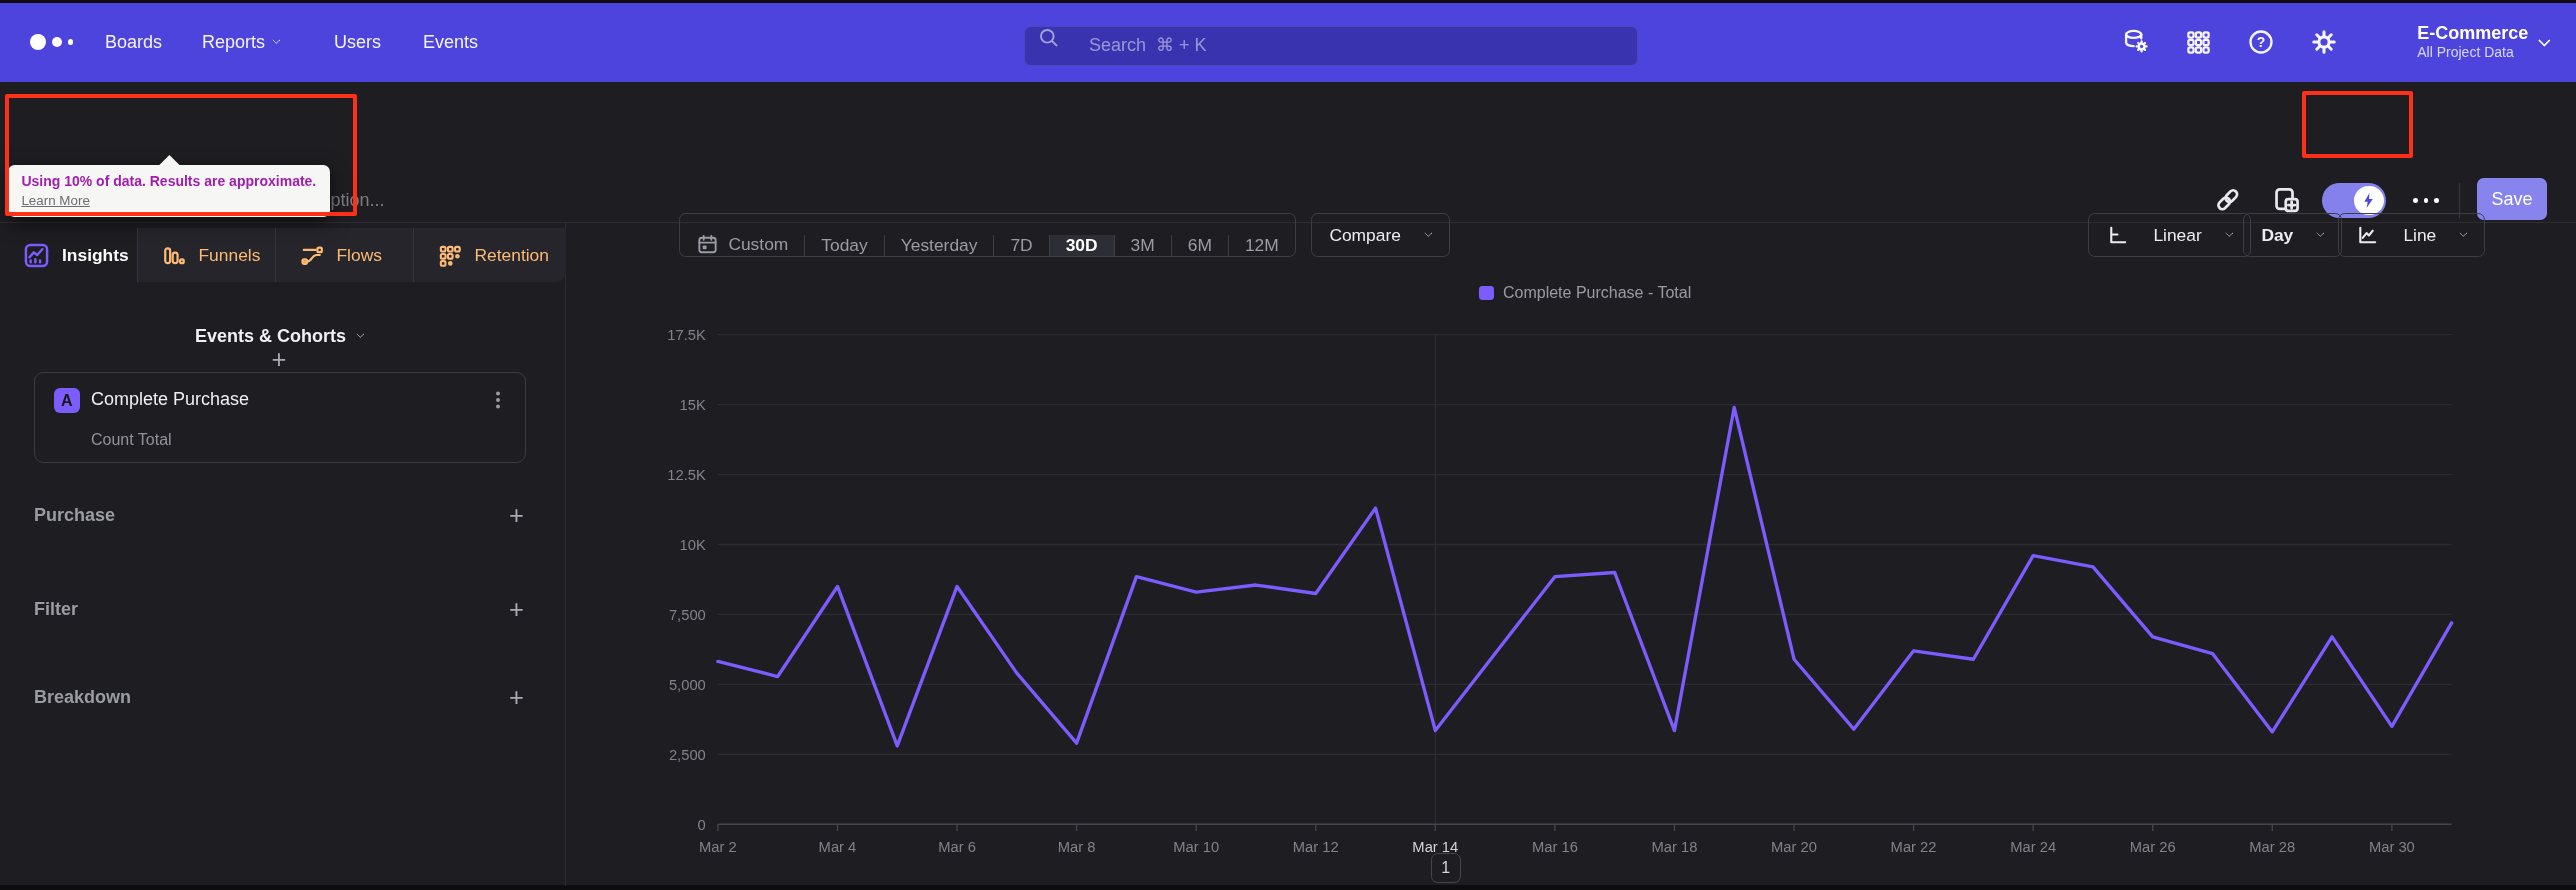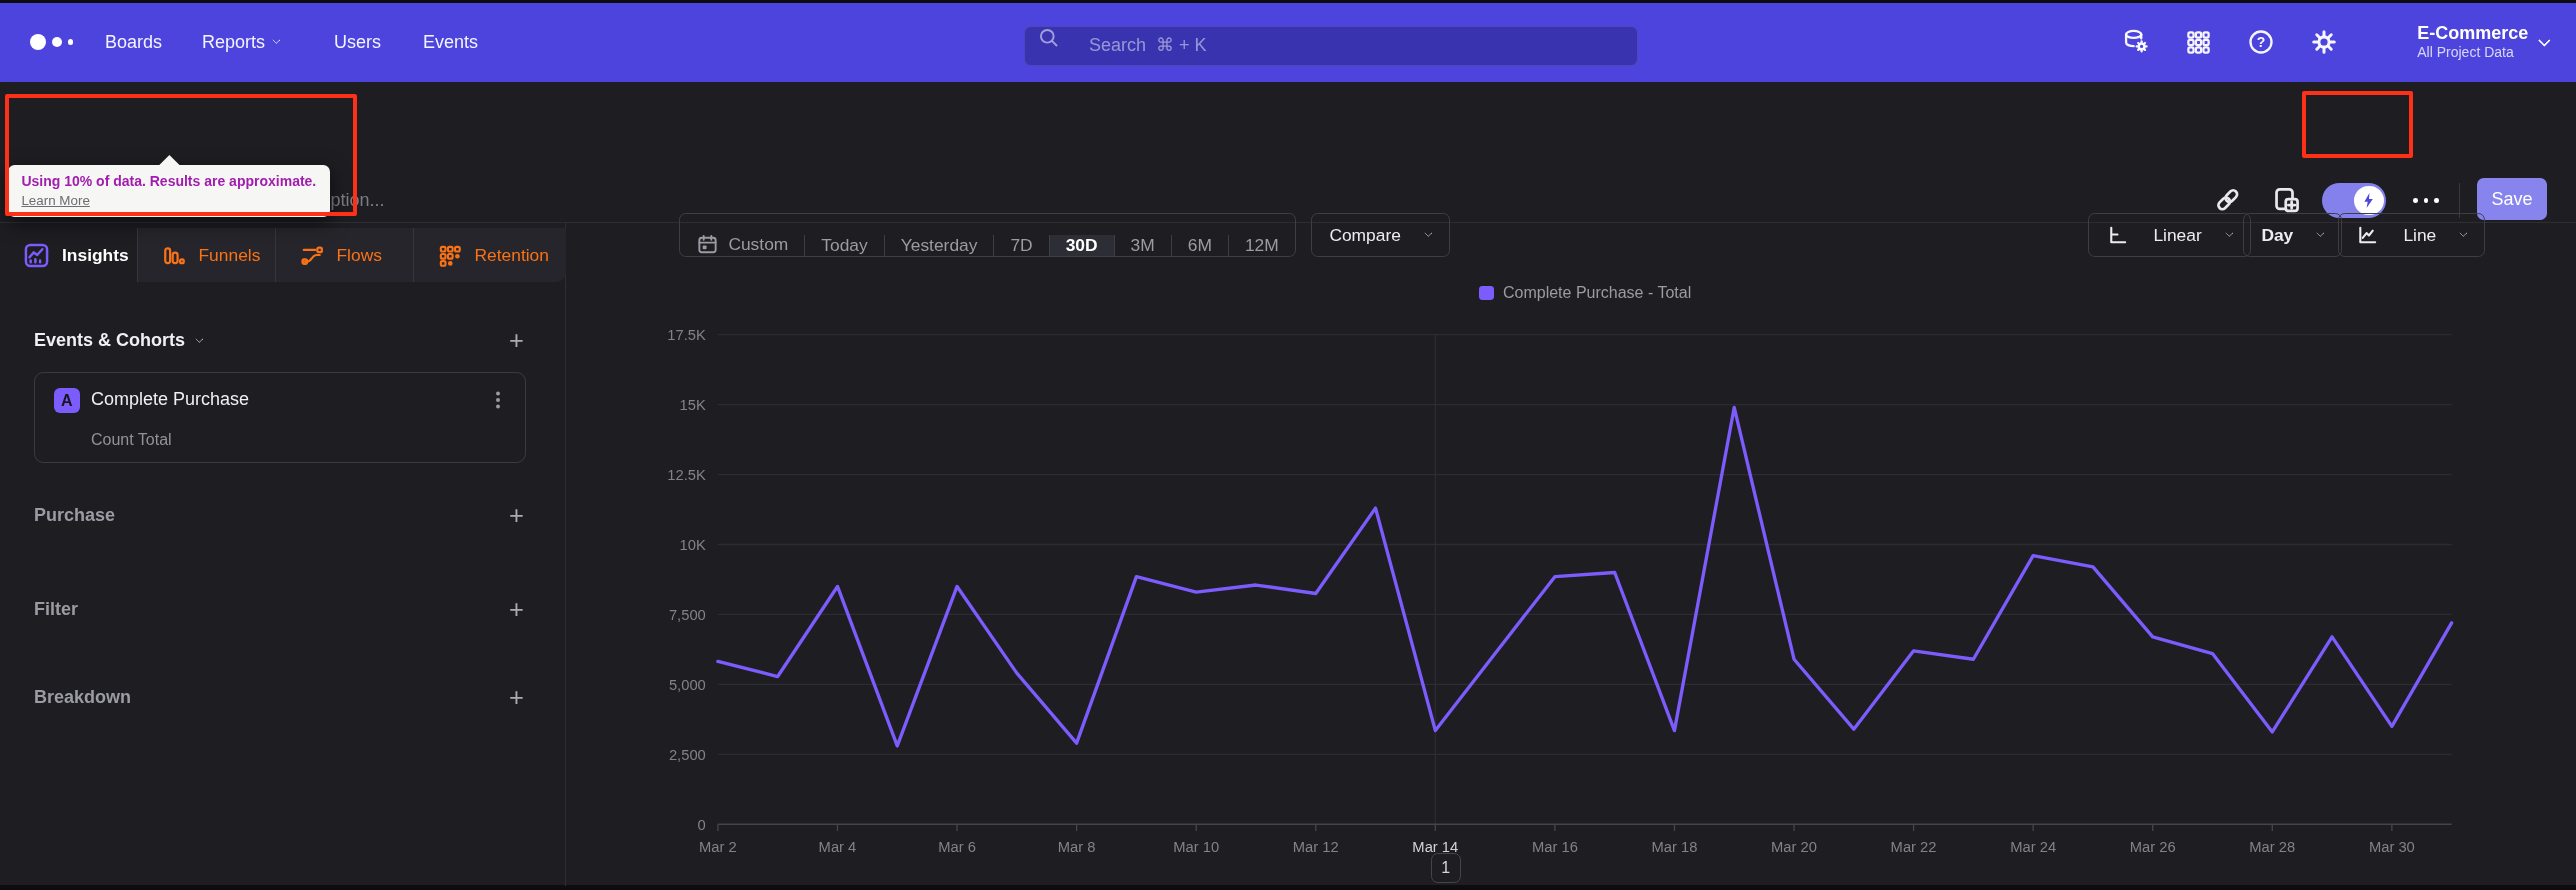--- a/index.html
+++ b/index.html
@@ -67,21 +67,21 @@
   .tip:before{content:"";position:absolute;left:154px;top:-6.7px;width:14.8px;height:14.8px;
     background:#f6f6f4;transform:rotate(45deg);}
   .tip .t1{font-size:14px;font-weight:700;color:#a21caf;white-space:nowrap;}
   .tip .t2{font-size:13.4px;color:#6d6d74;text-decoration:underline;margin-top:4px;cursor:pointer;}
 
   
   .sidebar{position:absolute;left:0;top:223px;width:566px;height:663px;
     border-right:1.3px solid #2d2d33;box-sizing:border-box;}
   .tabstrip{position:absolute;left:0;top:5.4px;width:565px;height:54px;display:flex;}
   .tab{flex:none;display:flex;align-items:center;gap:12px;padding-left:23px;box-sizing:border-box;
-    background:#25252b;color:#f97316;font-size:17.4px;font-weight:500;cursor:pointer;
+    background:#25252b;color:#fdba74;font-size:17.4px;font-weight:500;cursor:pointer;
     border-left:1.3px solid #36363c;}
   .tab:first-child{border-left:none;}
   .tab.active{background:#1d1d22;color:#ffffff;font-weight:600;}
   .tab.last{border-radius:0 0 9.4px 0;}
   .srow{position:absolute;left:34px;width:490px;height:29.5px;display:flex;
     align-items:center;justify-content:space-between;}
   .srow .slabel{display:flex;align-items:center;gap:10.7px;font-size:18px;font-weight:700;color:#f0f0f3;}
   .srow .slabel.dim{color:#9b9ba3;}
   .plusbtn{font-size:25.5px;font-weight:300;color:#aaaab2;cursor:pointer;line-height:25.5px;}
   .eventcard{position:absolute;left:34px;top:149px;width:492px;height:91px;border-radius:9.4px;
@@ -299,21 +299,21 @@
           <rect x="10.3" y="10.3" width="4.4" height="4.4" rx="1.4"></rect>
           <rect x="3.6" y="17" width="4.4" height="4.4" rx="1.4"></rect>
           <circle cx="19.2" cy="12.5" r="1.2"></circle>
           <circle cx="12.5" cy="19.2" r="1.2"></circle>
         </svg>
       </span>
       <span>Retention</span>
     </div>
   </div>
 
-  <div class="srow" style="top:103px;">
+  <div class="srow" style="top:103px;flex-direction:column;">
     <span class="slabel">
       <span>Events &amp; Cohorts</span>
       <span class="chv sm" style="color:#c7c7cd;"></span>
     </span>
     <span class="plusbtn">+</span>
   </div>
 
   <div class="eventcard">
     <span class="abadge">A</span>
     <span class="ename">Complete Purchase</span>

